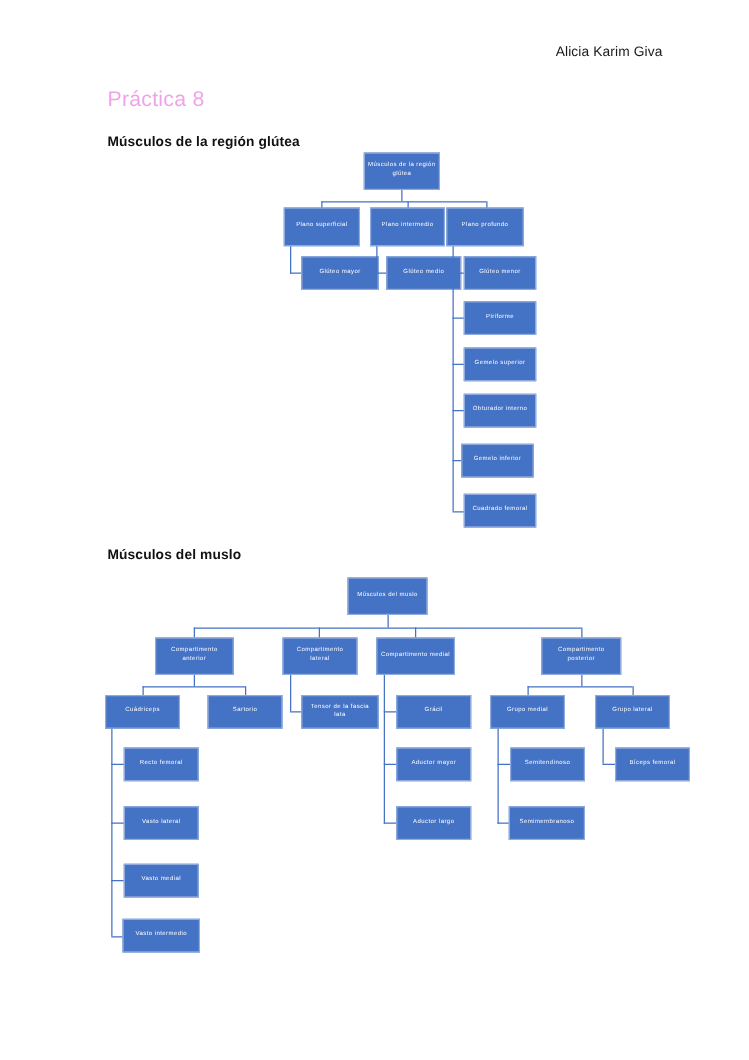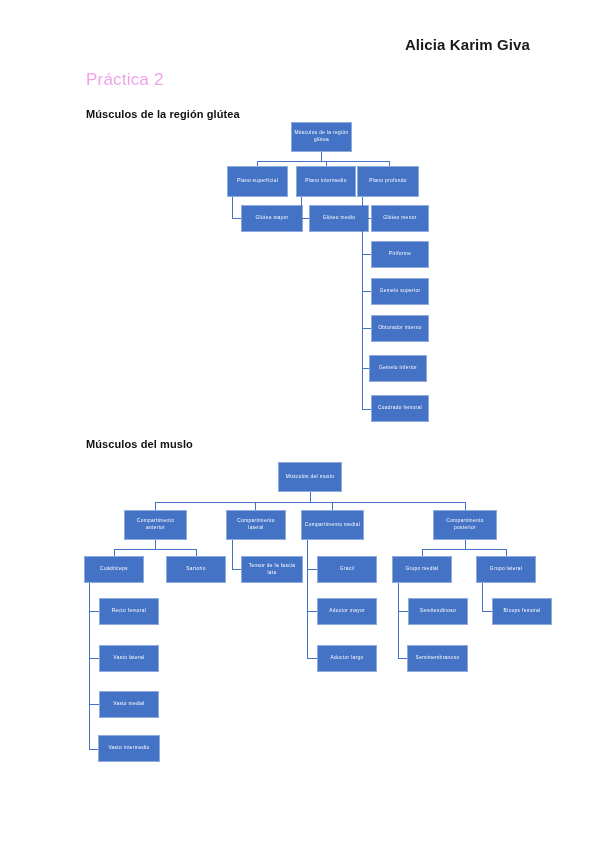--- a/index.html
+++ b/index.html
@@ -14,22 +14,22 @@
     position: relative;
     width: 599px;
     height: 848px;
     background: #ffffff;
     overflow: hidden;
   }
   .author {
     position: absolute;
     top: 36px;
     right: 69px;
-    font-size: 15px;
-    font-weight: bold;
+    font-size: 11px;
+    font-weight: normal;
     color: #1a1a1a;
     letter-spacing: 0.1px;
   }
   .title-practica {
     position: absolute;
     left: 86px;
     top: 70px;
     font-size: 17px;
     color: #f0a3ea;
     letter-spacing: 0.2px;
@@ -77,21 +77,21 @@
   .h-line { height: 1px; }
   .v-line { width: 1px; }
 </style>
 </head>
 <body>
 
 <div class="page">
 
   <div class="author">Alicia Karim Giva</div>
 
-  <div class="title-practica">Práctica 2</div>
+  <div class="title-practica">Práctica 8</div>
 
   <div class="section-heading heading-glutea">Músculos de la región glútea</div>
 
   <div class="section-heading heading-muslo">Músculos del muslo</div>
 
   <div class="diagram">
 
     <div class="node" style="left:291px; top:122px; width:61px; height:30px;">
       <span>Músculos de la región glútea</span>
     </div>

